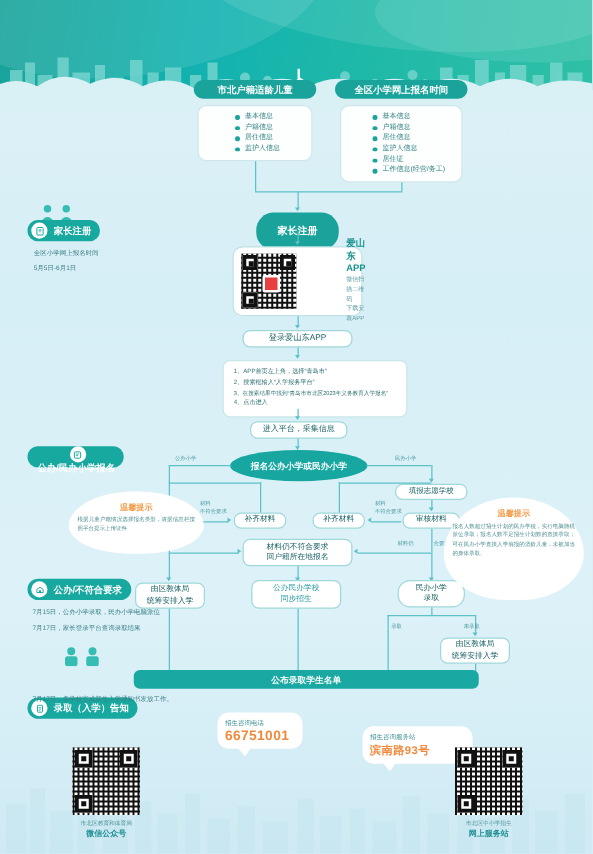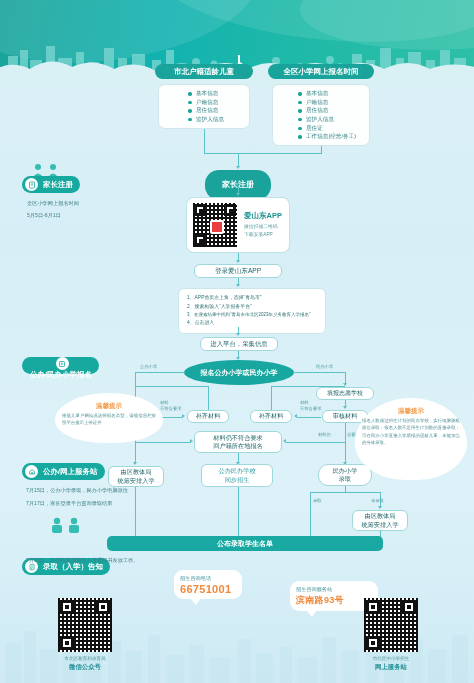--- a/index.html
+++ b/index.html
@@ -87,21 +87,21 @@
     position:absolute;
     background:#fff; border:1px solid #c9e6e8; border-radius:6px;
     padding:5px 8px;
     font-size:4.9px; color:#2b6e72; line-height:1.75;
   }
   .numpanel div { white-space: nowrap; }
 
   
   .qrpanel {
     position:absolute; background:#fff; border:1px solid #bfe2e4; border-radius:8px;
-    display:flex; align-items:center; padding:6px;
+    display:flex; align-items:center; padding:6px;gap:33px;
   }
   .qr {
     width:44px; height:44px;
     background-color:#fff;
     background-image:
       repeating-linear-gradient(90deg,#111 0 2px,transparent 2px 4px),
       repeating-linear-gradient(0deg,#111 0 2px,transparent 2px 4px);
     background-size:4px 4px;
     position:relative;
     flex:0 0 auto;
@@ -444,21 +444,21 @@
   <div class="ln lnv" style="left:345px; top:442px; height:22px;"></div>
   <div class="arw" style="left:342.5px; top:462px;"></div>
 
   <div class="stage" style="left:22px; top:463px;">
     <span class="badge">
       <svg viewBox="0 0 16 16">
           <path d="M3 12 V7 l5-3.5 5 3.5 v5 Z" fill="none" stroke="#17a8a0" stroke-width="1.5"></path>
           <rect x="6.5" y="8.5" width="3" height="3.5" fill="#17a8a0"></rect>
         </svg>
     </span>
-    <span class="slabel">公办/网上服务站</span>
+    <span class="slabel">公办/不符合要求</span>
   </div>
   <div class="stagedesc" style="left:26px; top:486px;">7月15日，公办小学录取，民办小学电脑派位</div>
   <div class="stagedesc" style="left:26px; top:499px;">7月17日，家长登录平台查询录取结果</div>
 
   <div class="wbox-outline" style="left:108px; top:466px; width:56px; height:21px; flex-direction:column;">
     <div>由区教体局</div>
     <div>统筹安排入学</div>
   </div>
   <div class="wbox-outline" style="left:201px; top:464px; width:72px; height:23px; flex-direction:column; color:#2a9aa0;">
     <div>公办民办学校</div>

